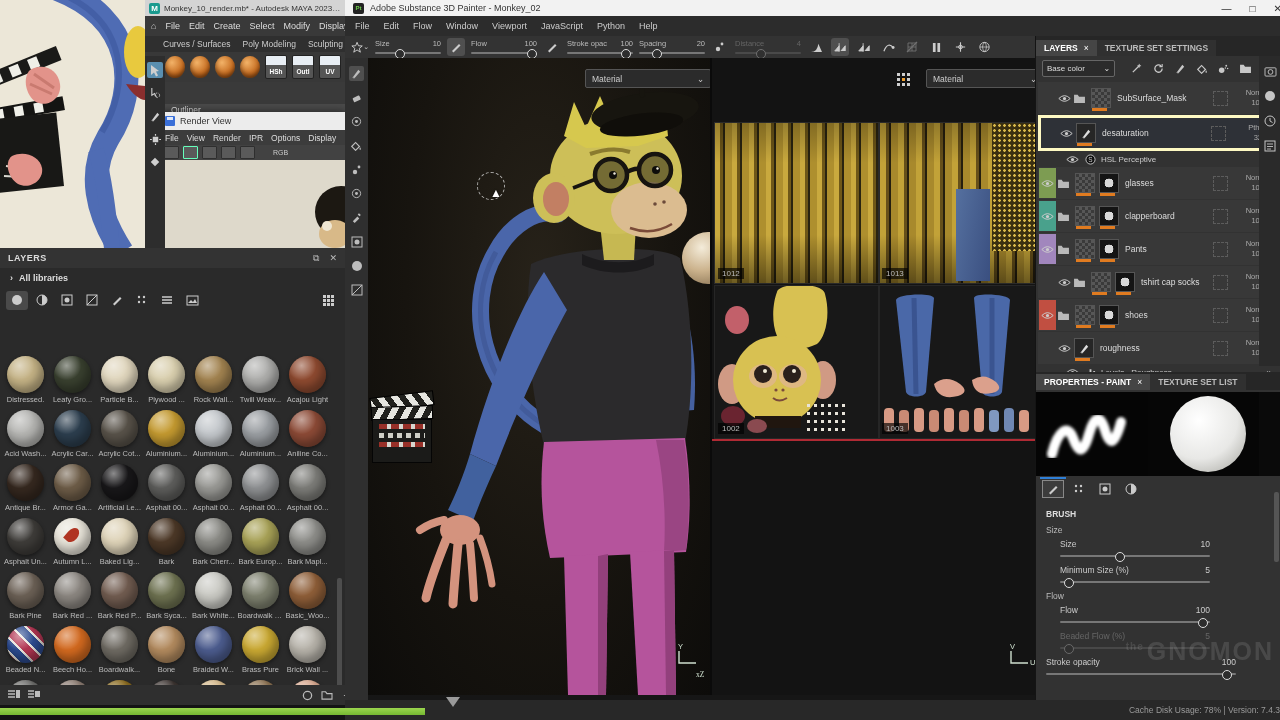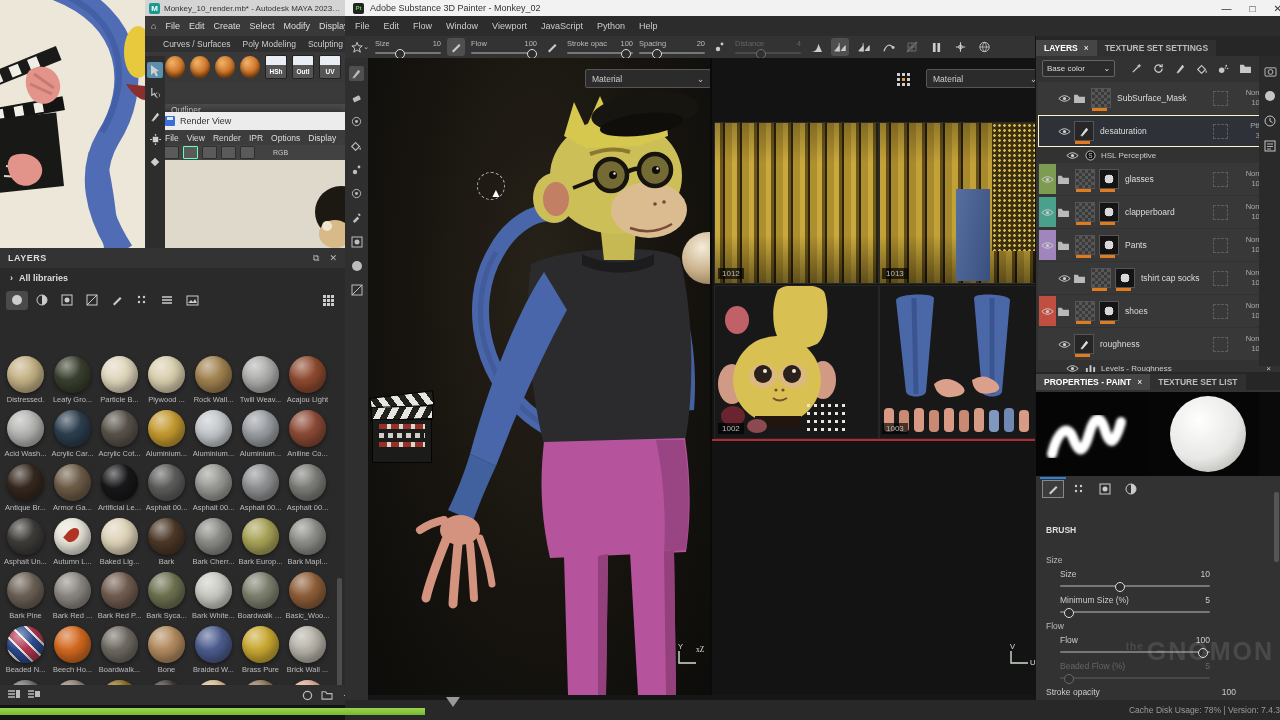--- a/index.html
+++ b/index.html
@@ -103,21 +103,21 @@
   #dock{left:1035px;top:36px;width:245px;height:664px;background:#323232;border-left:1px solid #141414;}
   #layer-tabs{height:20px;display:flex;align-items:flex-end;background:#262626;}
   .ptab{padding:3px 8px;font-size:8.5px;font-weight:bold;color:#bbb;background:#303030;display:flex;gap:6px;align-items:center;}
   .ptab.active{background:#454545;color:#fff;}
   #layers-toolrow{height:24px;display:flex;align-items:center;gap:7px;padding:0 6px;}
   #channel-dd{width:64px;height:15px;background:#2b2b2b;border:1px solid #666;border-radius:2px;
       display:flex;align-items:center;justify-content:space-between;padding:0 4px;color:#ddd;font-size:8px;}
   .lh-ic{color:#c8c8c8;width:15px;height:14px;display:flex;align-items:center;justify-content:center;}
   #layer-list{position:relative;padding:2px 4px 0 2px;}
   .lrow{position:relative;display:flex;align-items:center;height:30px;margin-bottom:1px;background:#383838;border:1px solid transparent;}
-  .lrow.sel{background:#2e3137;border:1px solid #fef9c3;}
+  .lrow.sel{background:#2e3137;border:3px solid #fef9c3;}
   .lswatch{width:17px;align-self:stretch;flex:none;display:flex;align-items:center;justify-content:center;}
   .leye{width:16px;flex:none;display:flex;justify-content:center;color:#ccc;}
   .lfold{width:15px;flex:none;color:#b9b9b9;margin:0 1px;}
   .thwrap{position:relative;width:20px;height:20px;flex:none;margin:0 2px;}
   .thumb{width:18px;height:18px;border:1px solid #555;background:#262626;}
   .thumb.checker{background-image:conic-gradient(#575757 25%,#3a3a3a 0 50%,#575757 0 75%,#3a3a3a 0);background-size:6px 6px;}
   .thumb.maskth{background:#141414;background-image:radial-gradient(circle,#d8d8d8 34%,rgba(0,0,0,0) 36%);}
   .obar{position:absolute;left:1px;bottom:-3px;width:15px;height:3px;background:#e07b20;}
   .lname{flex:1;margin-left:4px;font-size:8.5px;color:#ddd;}
   .ldotted{width:13px;height:13px;border:1px dashed #5c5c5c;flex:none;margin-right:4px;}
@@ -133,21 +133,21 @@
   #brush-preview{display:flex;height:84px;background:#0a0a0a;margin-top:2px;}
   #bp-stroke{width:112px;height:84px;background:#050505;}
   #bp-sphere{width:111px;height:84px;background:#060606;position:relative;}
   #bp-sphere .ball{position:absolute;left:22px;top:4px;width:76px;height:76px;border-radius:50%;
      background:radial-gradient(circle at 38% 32%,#ffffff,#e8e8e6 55%,#b9b9b4 85%,#8e8e88);}
   #prop-blue{width:26px;height:2px;background:#2f7fd6;margin:1px 0 0 4px;}
   #tool-tabs{height:20px;display:flex;gap:4px;align-items:center;padding:0 6px;}
   .tt{width:20px;height:16px;display:flex;align-items:center;justify-content:center;color:#ccc;border:1px solid transparent;}
   .tt.active{border-color:#888;background:#3c3c3c;}
   #brush-body{padding:6px 10px 0 10px;position:relative;}
-  .bsec-title{font-weight:bold;color:#ddd;font-size:8.5px;margin:20px 0;}
+  .bsec-title{font-weight:bold;color:#ddd;font-size:8.5px;margin:4px 0;}
   .bgroup-title{color:#bbb;font-size:8.5px;margin:6px 0 2px 0;}
   .brow{margin:4px 0 8px 14px;position:relative;}
   .brow.nodent{margin-left:0;}
   .brow .lv{display:flex;justify-content:space-between;color:#ccc;font-size:8.5px;width:150px;}
   .brow.nodent .lv{width:190px;}
   .brow .track{width:150px;margin-top:6px;}
   .brow.nodent .track{width:190px;}
   .brow.disabled{opacity:.32;}
   #prop-scroll{position:absolute;right:2px;top:120px;width:5px;height:70px;background:#555;border-radius:2px;}
 
@@ -966,21 +966,21 @@
           <i></i>
         </div>
     </div>
     <div id="cursor3d"></div>
     <div id="pointer3d">▲</div>
     <div class="axis" style="left:308px;top:584px;">
       <div style="margin-left:2px;">Y</div>
       <svg width="26" height="16" viewBox="0 0 26 16">
           <path d="M3 0 V12 H20" stroke="#cfe0cf" stroke-width="1.4" fill="none"></path>
         </svg>
-      <div style="position:absolute;left:20px;top:3px;font-family:Liberation Serif, serif;">xZ</div>
+      <div style="position:absolute;left:20px;top:28px;font-family:Liberation Serif, serif;">xZ</div>
     </div>
   </div>
 
   <div class="abs" id="vp2d">
     <div class="abs" style="left:2px;top:64px;width:163px;height:160px;border:1px solid #2a2a2a;
       background:
         linear-gradient(180deg,rgba(0,0,0,.25),rgba(0,0,0,0) 25%,rgba(0,0,0,0) 70%,rgba(0,0,0,.45)),
         repeating-linear-gradient(90deg,#c9a93e 0 5px,#6e5718 5px 8px,#2a2410 8px 10px,#ae8f2e 10px 17px);"></div>
     <div class="abs" style="left:167px;top:64px;width:156px;height:160px;border:1px solid #2a2a2a;
       background:

